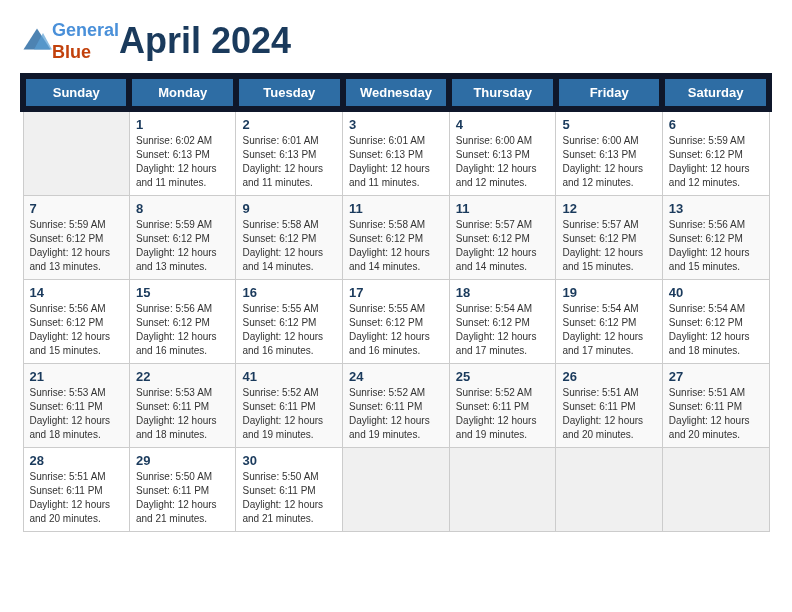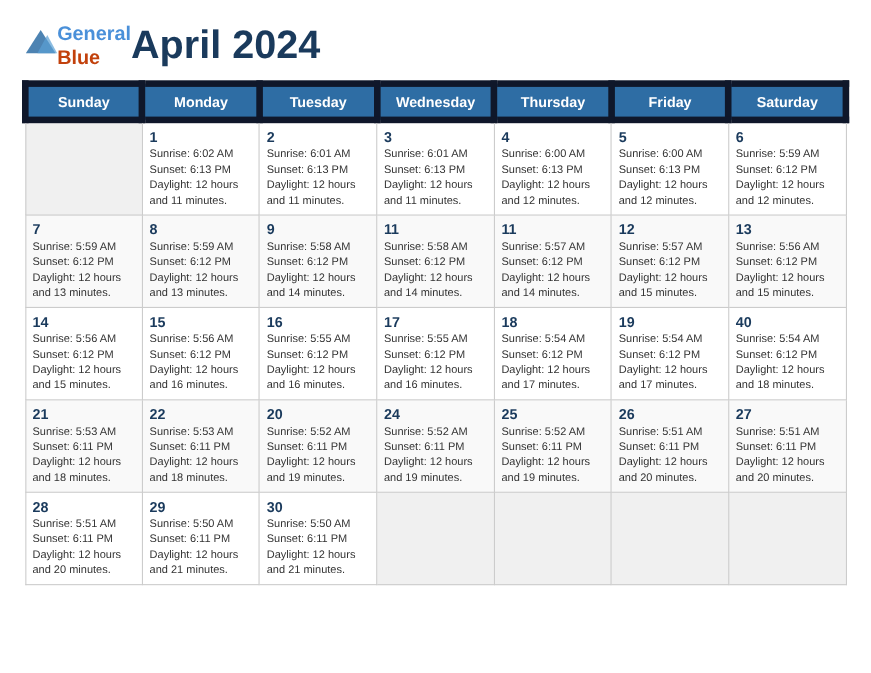--- a/index.html
+++ b/index.html
@@ -215,21 +215,21 @@
       <tr class="week-row">
         <td>
           <span class="day-number">21</span>
           <div class="day-info">Sunrise: 5:53 AM<br>Sunset: 6:11 PM<br>Daylight: 12 hours and 18 minutes.</div>
         </td>
         <td>
           <span class="day-number">22</span>
           <div class="day-info">Sunrise: 5:53 AM<br>Sunset: 6:11 PM<br>Daylight: 12 hours and 18 minutes.</div>
         </td>
         <td>
-          <span class="day-number">20</span>
+          <span class="day-number">41</span>
           <div class="day-info">Sunrise: 5:52 AM<br>Sunset: 6:11 PM<br>Daylight: 12 hours and 19 minutes.</div>
         </td>
         <td>
           <span class="day-number">24</span>
           <div class="day-info">Sunrise: 5:52 AM<br>Sunset: 6:11 PM<br>Daylight: 12 hours and 19 minutes.</div>
         </td>
         <td>
           <span class="day-number">25</span>
           <div class="day-info">Sunrise: 5:52 AM<br>Sunset: 6:11 PM<br>Daylight: 12 hours and 19 minutes.</div>
         </td>

